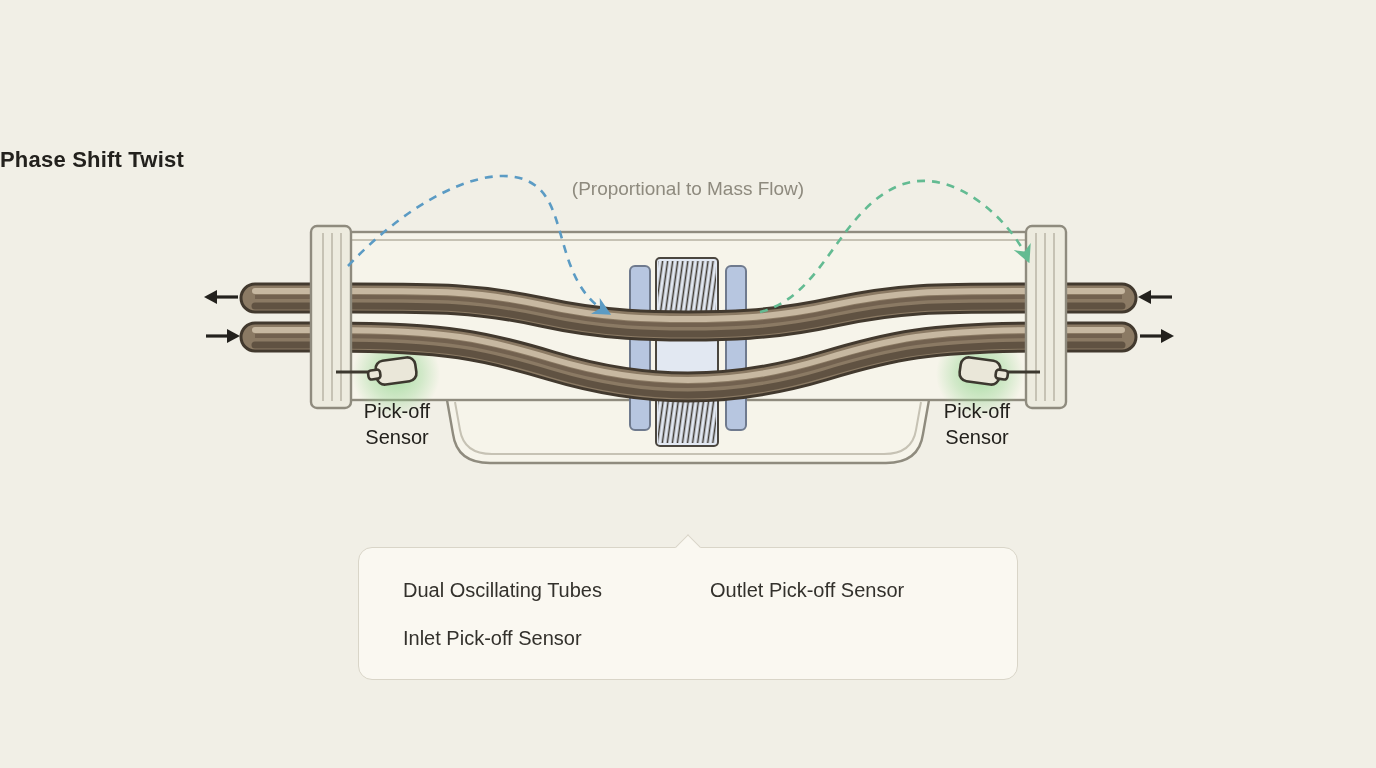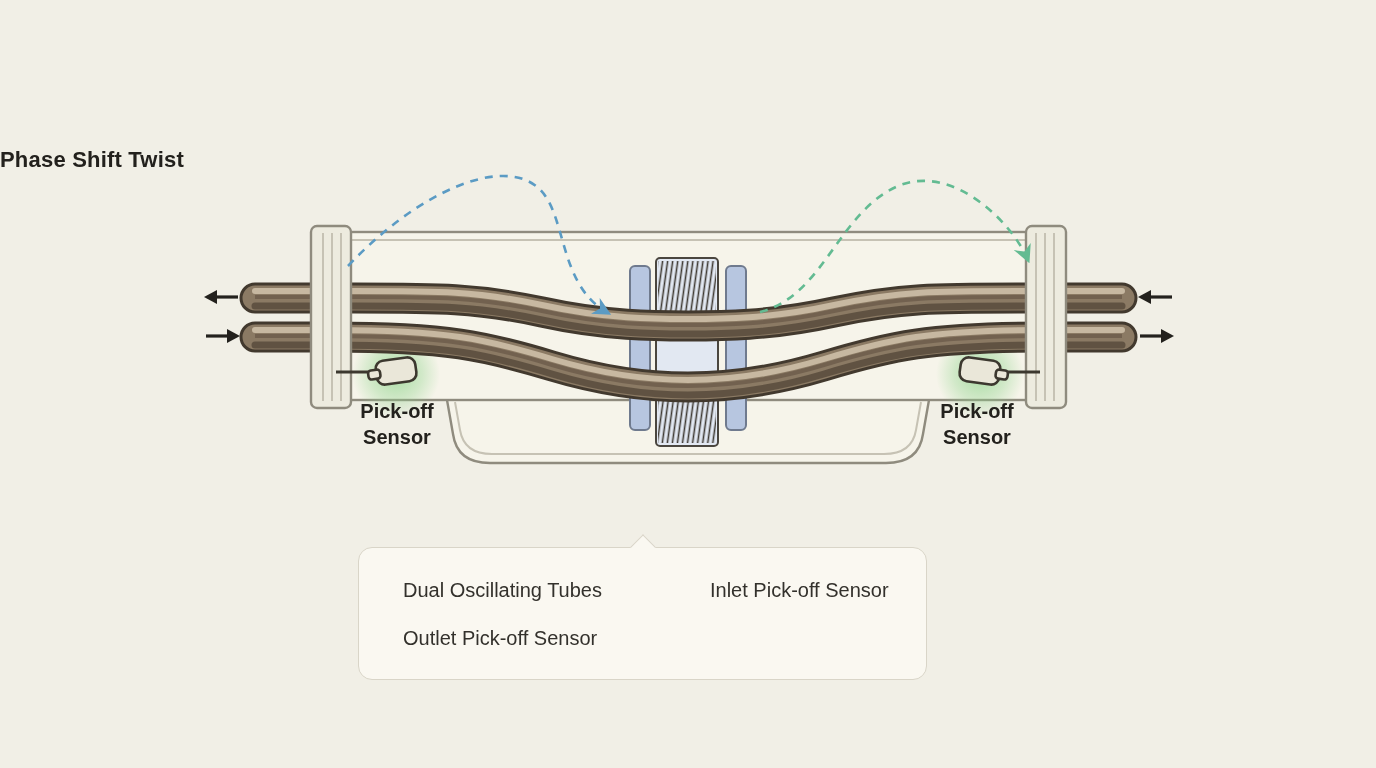--- a/index.html
+++ b/index.html
@@ -12,25 +12,25 @@
   }
   *{margin:0;padding:0;box-sizing:border-box;}
   html,body{width:1376px;height:768px;}
   body{background:var(--bg);font-family:"Liberation Sans",sans-serif;position:relative;overflow:hidden;}
   .page{position:absolute;inset:0;}
   .title{position:absolute;top:147px;left:0;width:1376px;
          font-size:22px;font-weight:700;color:var(--ink);letter-spacing:.2px;}
   .subtitle{position:absolute;top:178px;left:0;width:1376px;text-align:center;
          font-size:19px;font-weight:400;color:var(--muted);}
   .diagram-svg{position:absolute;left:0;top:0;width:1376px;height:768px;}
-  .sensor-label{position:absolute;width:140px;text-align:center;font-size:20px;font-weight:700;
+  .sensor-label{position:absolute;width:140px;text-align:center;font-size:20px;font-weight:400;
          color:var(--ink);line-height:26px;}
   .sensor-label.left{left:327px;top:398px;}
   .sensor-label.right{left:907px;top:398px;}
-  .legend{position:absolute;left:358px;top:547px;width:569px;height:133px;
+  .legend{position:absolute;left:358px;top:547px;width:660px;height:133px;
          background:var(--legend_bg);border:1.5px solid var(--legend_border);border-radius:14px;
          display:grid;grid-template-columns:307px 1fr;row-gap:22px;align-content:center;
          padding:6px 0 6px 44px;}
   .legend-notch{position:absolute;top:-10px;left:calc(50% - 9px);width:18px;height:18px;
          background:var(--legend_bg);border-left:1.5px solid var(--legend_border);
          border-top:1.5px solid var(--legend_border);transform:rotate(45deg);}
   .legend-item{font-size:20px;color:#33312c;line-height:26px;}
   
   .housing-fill{fill:var(--housing_fill);stroke:none;}
   .housing-stroke{fill:none;stroke:var(--line);stroke-width:2.4;}
@@ -150,30 +150,31 @@
     </g>
     <g>
       <line class="flow-arrow" x1="1172" y1="297" x2="1148" y2="297"></line>
       <polygon class="flow-head" points="1138,297 1151,290 1151,304"></polygon>
       <line class="flow-arrow" x1="1140" y1="336" x2="1164" y2="336"></line>
       <polygon class="flow-head" points="1174,336 1161,329 1161,343"></polygon>
     </g>
   </svg>
 
   <div class="title">Phase Shift Twist</div>
+  <div class="subtitle">(Proportional to Mass Flow)</div>
 
   <div class="sensor-label left">
     <div>Pick-off</div>
     <div>Sensor</div>
   </div>
   <div class="sensor-label right">
     <div>Pick-off</div>
     <div>Sensor</div>
   </div>
 
   <div class="legend">
     <div class="legend-notch"></div>
     <div class="legend-item">Dual Oscillating Tubes</div>
+    <div class="legend-item">Outlet Pick-off Sensor</div>
     <div class="legend-item">Inlet Pick-off Sensor</div>
-    <div class="legend-item">Outlet Pick-off Sensor</div>
   </div>
 
 </div>
 
 </body></html>

